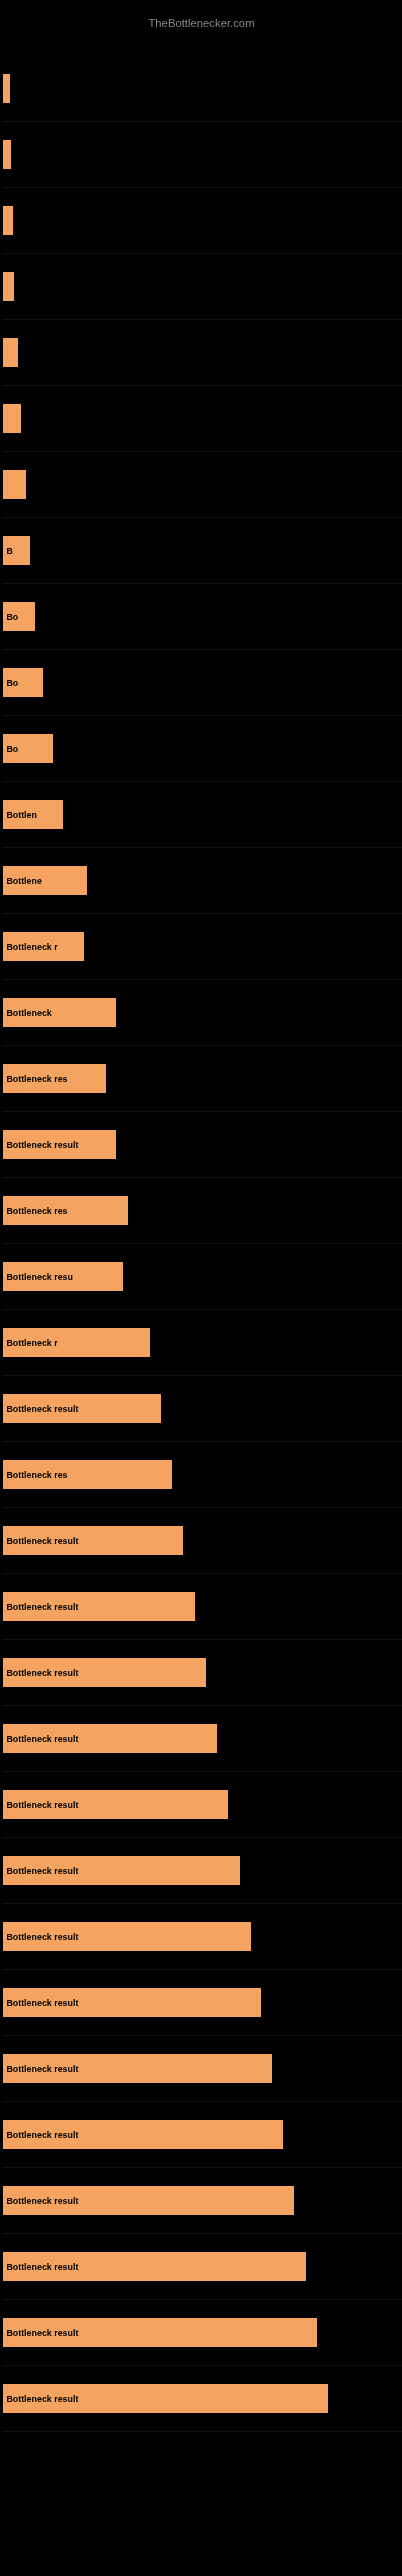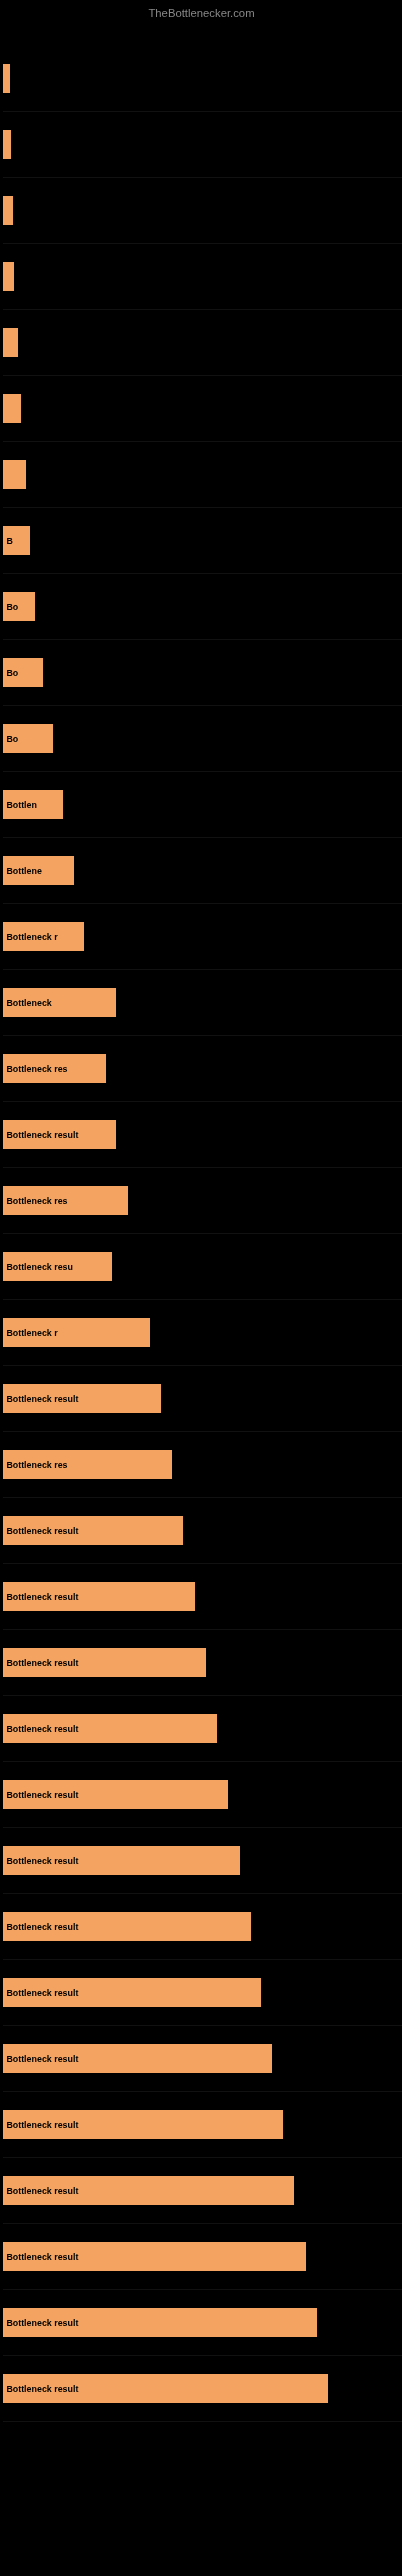--- a/index.html
+++ b/index.html
@@ -11,21 +11,21 @@
       background-color: #000000;
       width: 403px;
       min-height: 2576px;
       font-family: Arial, sans-serif;
       position: relative;
     }
     .site-title {
       color: #888888;
       font-size: 11.3px;
       text-align: center;
-      padding-top: 7px;
+      padding-top: 17px;
       padding-bottom: 3.2px;
     }
     .bar {
       background-color: #F4A460;
       height: 29px;
       display: flex;
       align-items: center;
       padding-left: 3.2px;
       color: #000000;
       font-size: 8.9px;
@@ -39,27 +39,27 @@
     .bar-3  { width: 9.7px; }
     .bar-4  { width: 11.3px; }
     .bar-5  { width: 14.5px; }
     .bar-6  { width: 17.7px; }
     .bar-7  { width: 22.5px; }
     .bar-8  { width: 27px; }
     .bar-9  { width: 32px; }
     .bar-10 { width: 40px; }
     .bar-11 { width: 50px; }
     .bar-12 { width: 60px; text-align: center; }
-    .bar-13 { width: 71px; align-items: center; }
+    .bar-13 { width: 84px; align-items: center; }
     .bar-14 { width: 81px; }
     .bar-15 { width: 113px; }
     .bar-16 { width: 103px; }
     .bar-17 { width: 113px; }
     .bar-18 { width: 125px; }
-    .bar-19 { width: 109px; }
+    .bar-19 { width: 120px; }
     .bar-20 { width: 147px; }
     .bar-21 { width: 158px; }
     .bar-22 { width: 169px; }
     .bar-23 { width: 180px; }
     .bar-24 { width: 192px; }
     .bar-25 { width: 203px; }
     .bar-26 { width: 214px; }
     .bar-27 { width: 225px; }
     .bar-28 { width: 237px; }
     .bar-29 { width: 248px; }

